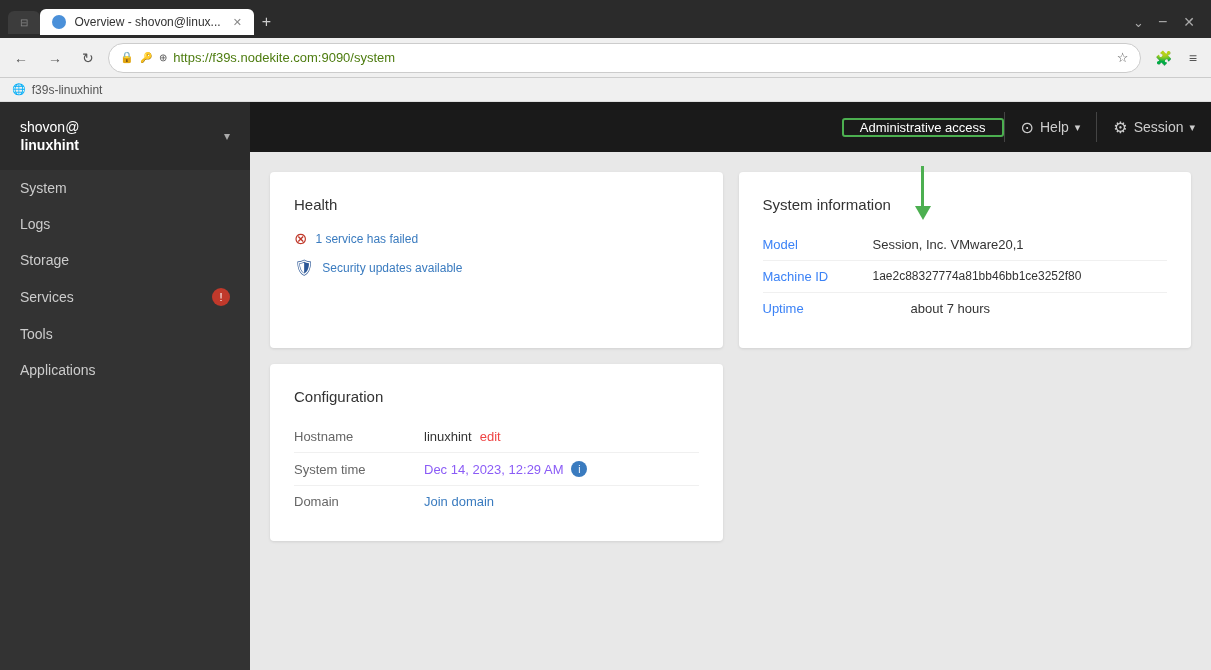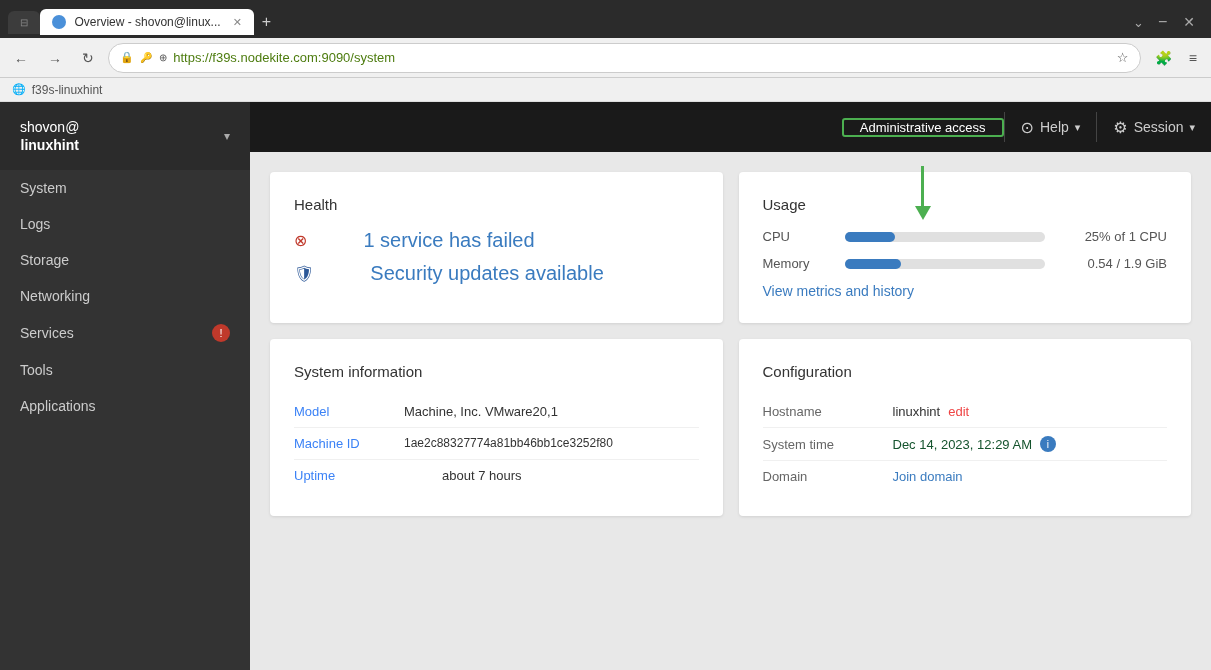--- a/index.html
+++ b/index.html
@@ -46,21 +46,21 @@
 
     .content-area { padding: 20px; display: grid; grid-template-columns: 1fr 1fr; gap: 16px; }
 
     .card { background: white; border-radius: 4px; padding: 24px; box-shadow: 0 1px 3px rgba(0,0,0,0.1); }
     .card-title { font-size: 15px; font-weight: 500; color: #333; margin-bottom: 16px; }
 
     
     .health-item { display: flex; align-items: center; gap: 8px; margin-bottom: 10px; }
     .health-error { color: #c0392b; font-size: 16px; }
     .health-warning { color: #2b5797; font-size: 16px; }
-    .health-link { color: #3a7bbf; text-decoration: none; font-size: 20px; cursor: pointer; margin-left: 48px; }
+    .health-link { color: #3a7bbf; text-decoration: none; font-size: 12px; cursor: pointer; }
 
     
     .usage-row { display: flex; align-items: center; margin-bottom: 12px; }
     .usage-label { width: 70px; font-size: 13px; color: #555; }
     .usage-bar-bg { flex: 1; height: 10px; background: #e0e0e0; border-radius: 5px; margin: 0 12px; }
     .usage-bar-fill { height: 100%; background: #3a7bbf; border-radius: 5px; }
     .usage-value { font-size: 13px; color: #555; white-space: nowrap; width: 110px; text-align: right; }
     .view-metrics-link { color: #3a7bbf; font-size: 14px; cursor: pointer; text-decoration: none; margin-top: 8px; display: block; }
 
     
@@ -68,21 +68,21 @@
     .info-row:last-child { border-bottom: none; gap: 38px; }
     .info-label { width: 110px; color: #3b82f6; flex-shrink: 0; }
     .info-value { color: #333; }
 
     
     .config-row { display: flex; align-items: center; padding: 8px 0; border-bottom: 1px solid #f0f0f0; font-size: 13px; }
     .config-row:last-child { border-bottom: none; }
     .config-label { width: 130px; color: #666; flex-shrink: 0; }
     .config-value { color: #333; display: flex; align-items: center; gap: 8px; }
     .config-edit-link { color: #ef4444; cursor: pointer; text-decoration: none; }
-    .config-date-link { color: #14532d; cursor: pointer; text-decoration: none; }
+    .config-date-link { color: #8b5cf6; cursor: pointer; text-decoration: none; }
     .info-icon { display: inline-flex; align-items: center; justify-content: center; width: 16px; height: 16px; border-radius: 50%; background: #3a7bbf; color: white; font-size: 10px; cursor: pointer; }
     .config-domain-link { color: #3a7bbf; cursor: pointer; text-decoration: none; }
 
     
     .full-top { background: #1a1a1a; display: flex; align-items: center; height: 50px; width: 100%; position: relative; }
     .admin-wrapper { position: relative; display: flex; flex-direction: column; align-items: center; }
     .green-arrow-container { position: absolute; top: 48px; left: 50%; transform: translateX(-50%); display: flex; flex-direction: column; align-items: center; z-index: 10; }
   </style>
 </head>
 <body>
@@ -142,23 +142,20 @@
     <div class="sidebar-item">
       <span>System</span>
     </div>
     <div class="sidebar-item">
       <span>Logs</span>
     </div>
     <div class="sidebar-item">
       <span>Storage</span>
     </div>
     <div class="sidebar-item">
-      <span>Networking</span>
-    </div>
-    <div class="sidebar-item">
       <span>Services</span>
       <span class="sidebar-badge">!</span>
     </div>
     <div class="sidebar-item">
       <span>Tools</span>
     </div>
     <div class="sidebar-item">
       <span>Applications</span>
     </div>
   </div>
@@ -199,44 +196,26 @@
           <div class="health-item">
             <span class="health-error">⊗</span>
             <a class="health-link">1 service has failed</a>
           </div>
           <div class="health-item">
             <span class="health-warning">🛡</span>
             <a class="health-link">Security updates available</a>
           </div>
         </div>
 
-        <div class="card">
-          <div class="card-title">Usage</div>
-          <div class="usage-row">
-            <span class="usage-label">CPU</span>
-            <div class="usage-bar-bg">
-              <div class="usage-bar-fill" style="width: 25%;"></div>
-            </div>
-            <span class="usage-value">25% of 1 CPU</span>
-          </div>
-          <div class="usage-row">
-            <span class="usage-label">Memory</span>
-            <div class="usage-bar-bg">
-              <div class="usage-bar-fill" style="width: 28%;"></div>
-            </div>
-            <span class="usage-value">0.54 / 1.9 GiB</span>
-          </div>
-          <a class="view-metrics-link">View metrics and history</a>
-        </div>
 
         <div class="card">
           <div class="card-title">System information</div>
           <div class="info-row">
             <span class="info-label">Model</span>
-            <span class="info-value">Machine, Inc. VMware20,1</span>
+            <span class="info-value">Session, Inc. VMware20,1</span>
           </div>
           <div class="info-row">
             <span class="info-label">Machine ID</span>
             <span class="info-value" style="font-size:12px;word-break:break-all;">1ae2c88327774a81bb46bb1ce3252f80</span>
           </div>
           <div class="info-row">
             <span class="info-label">Uptime</span>
             <span class="info-value">about 7 hours</span>
           </div>
         </div>

